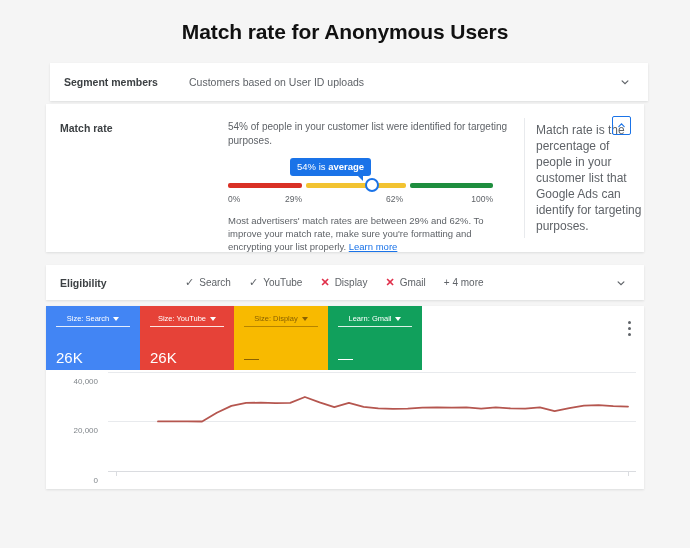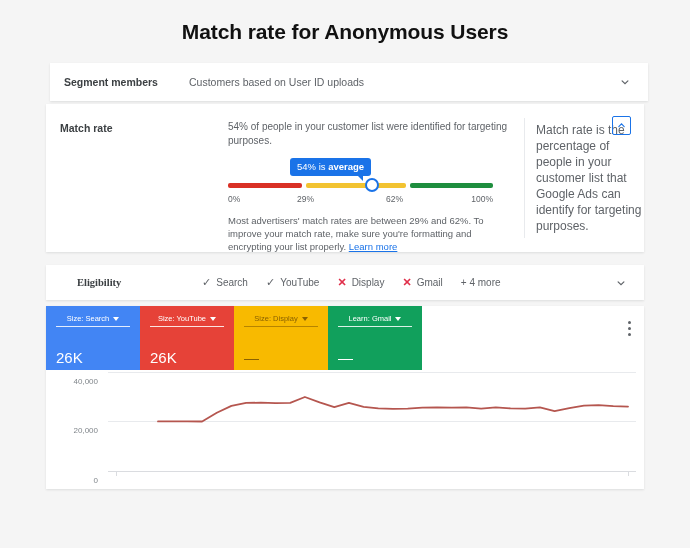--- a/index.html
+++ b/index.html
@@ -57,21 +57,21 @@
   #seg-yellow { left: 78px; width: 100px; background: #f2c331; }
   #seg-green { left: 182px; width: 83px; background: #1e8e3e; }
   #mr-knob {
     position: absolute; left: 137px; top: 20px;
     width: 14px; height: 14px; border-radius: 50%;
     background: #fff; border: 2px solid #1a73e8;
   }
   #mr-ticks { position: absolute; left: 0; top: 36px; width: 265px; height: 12px; }
   #mr-ticks span { position: absolute; font-size: 8.5px; color: #5f6368; }
   #tick0 { left: 0; }
-  #tick1 { left: 69px; }
+  #tick1 { left: 57px; }
   #tick2 { left: 158px; }
   #tick3 { right: 0; }
   #mr-note {
     position: absolute; left: 0; top: 56px; width: 272px;
     font-size: 9.5px; line-height: 13px; color: #5f6368;
   }
   #mr-note a { color: #1a73e8; text-decoration: underline; }
 
   
   #mr-divider { position: absolute; left: 478px; top: 14px; width: 1px; height: 120px; background: #e8eaed; }
@@ -80,21 +80,21 @@
     font-size: 12px; line-height: 16px; color: #5f6368;
   }
   #mr-collapse {
     position: absolute; right: 13px; top: 12px;
     width: 19px; height: 19px; border: 1.5px solid #1a73e8; border-radius: 2px;
     display: flex; align-items: center; justify-content: center;
   }
 
   
   #elig-card { left: 46px; top: 265px; width: 598px; height: 35px; display: flex; align-items: center; }
-  #elig-card .row-label { margin-left: 31px; width: 125px; font-family: Liberation Serif, serif; }
+  #elig-card .row-label { margin-left: 14px; width: 125px; }
   .elig-item { display: inline-flex; align-items: center; font-size: 10px; color: #5f6368; margin-right: 18px; }
   .elig-item .mark { margin-right: 5px; font-size: 11px; line-height: 1; }
   .mark-ok { color: #5f6368; }
   .mark-no { color: #e0304b; font-weight: bold; }
   #elig-more { font-size: 10px; color: #5f6368; }
 
   
   #chart-card { left: 46px; top: 306px; width: 598px; height: 183px; overflow: hidden; }
   #kpi-row { position: absolute; left: 0; top: 0; display: flex; height: 48px; }
   .kpi { width: 94px; height: 64px; position: relative; }

